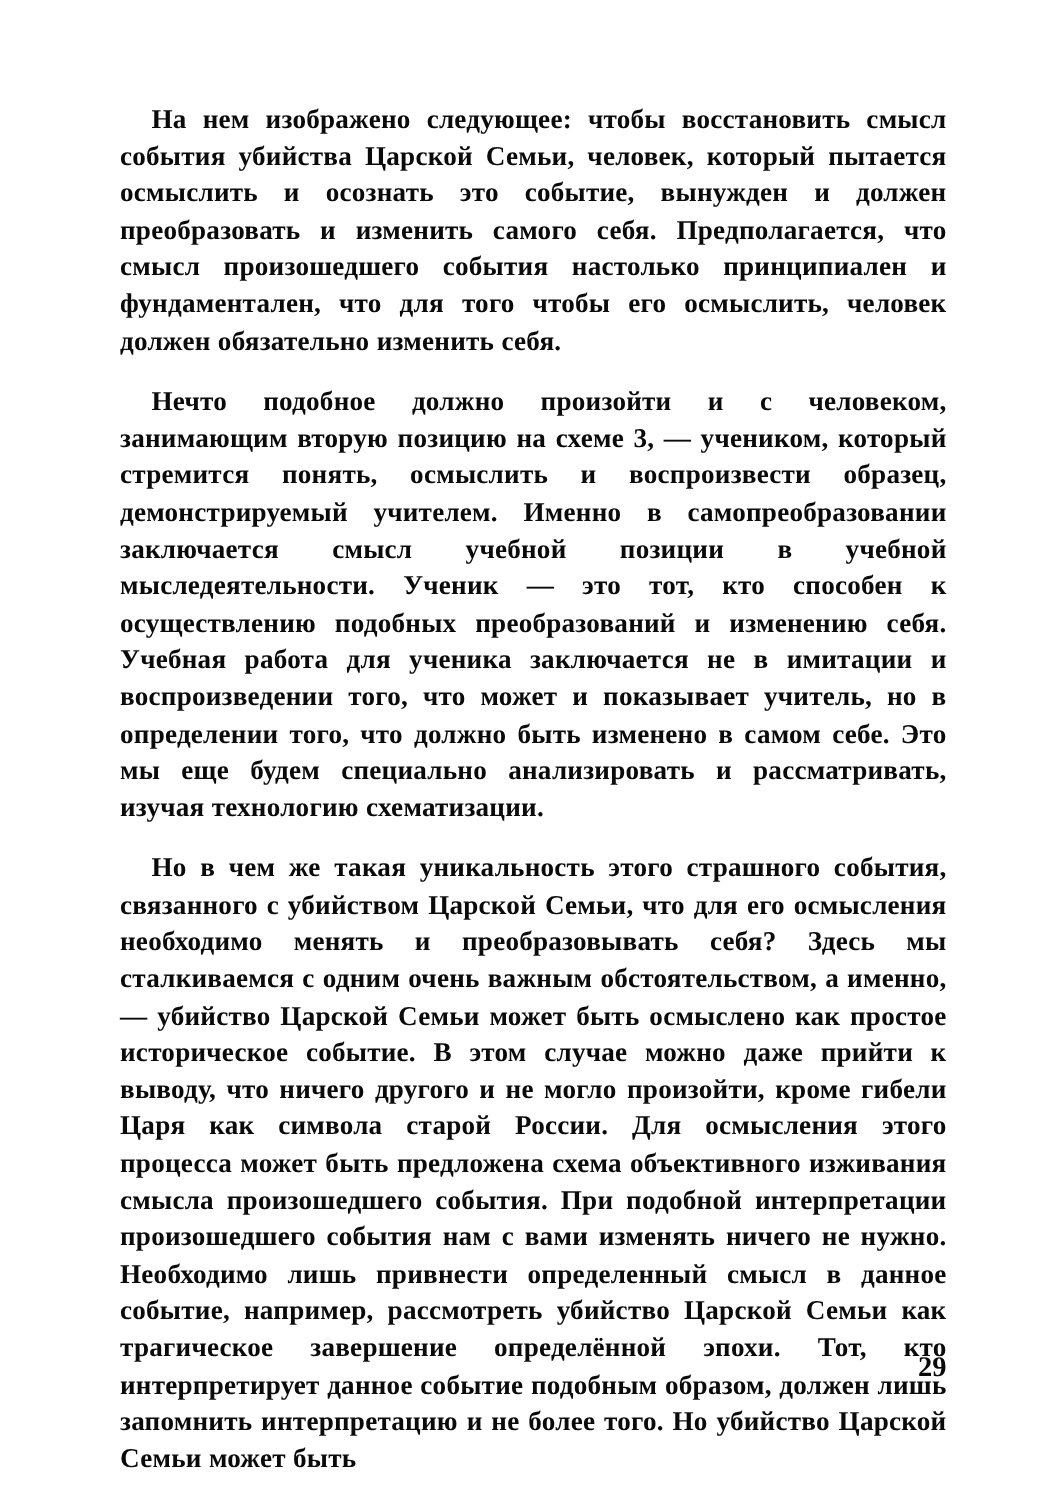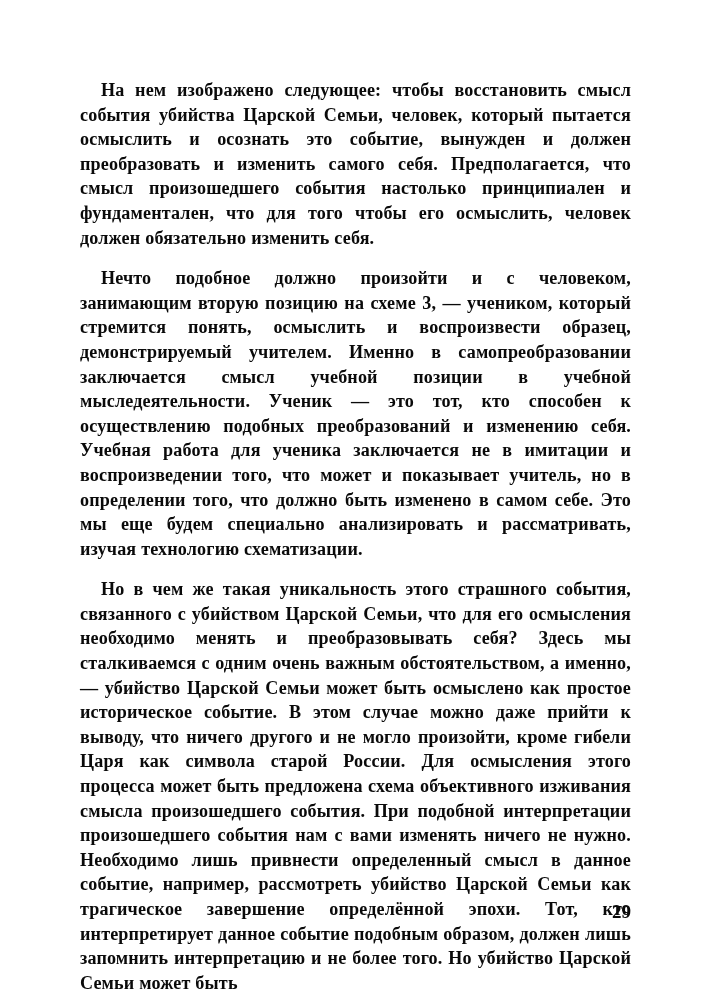--- a/index.html
+++ b/index.html
@@ -20,21 +20,21 @@
     position: relative;
     width: 705px;
     height: 1000px;
     background: #ffffff;
   }
 
   
   #text-block {
     position: absolute;
     left: 80px;
-    top: 78px;
+    top: 67px;
     width: 551px;
   }
 
   .para {
     margin: 0;
     text-align: justify;
     text-justify: inter-word;
     font-weight: 700;
     font-size: 18.1px;
     line-height: 24.6px;

